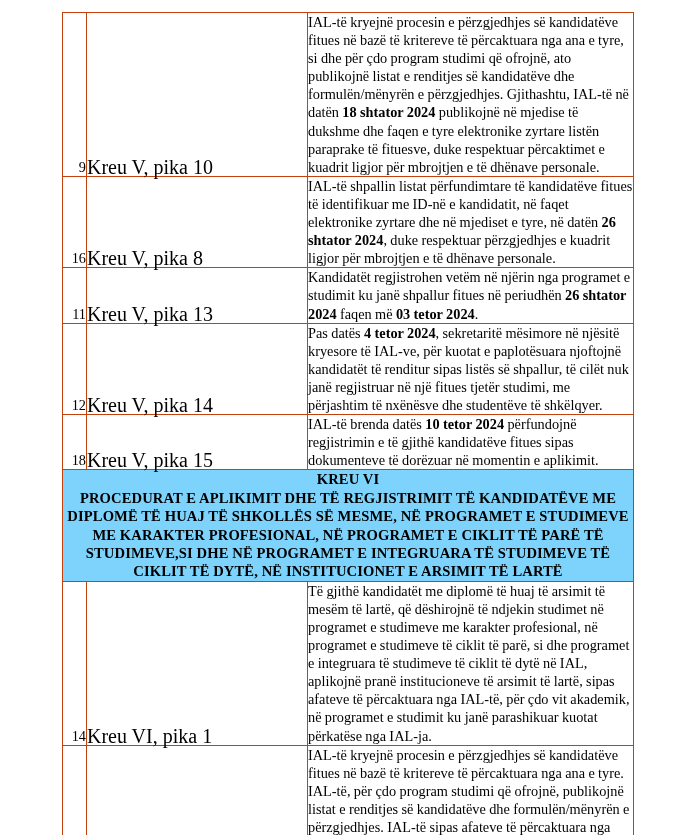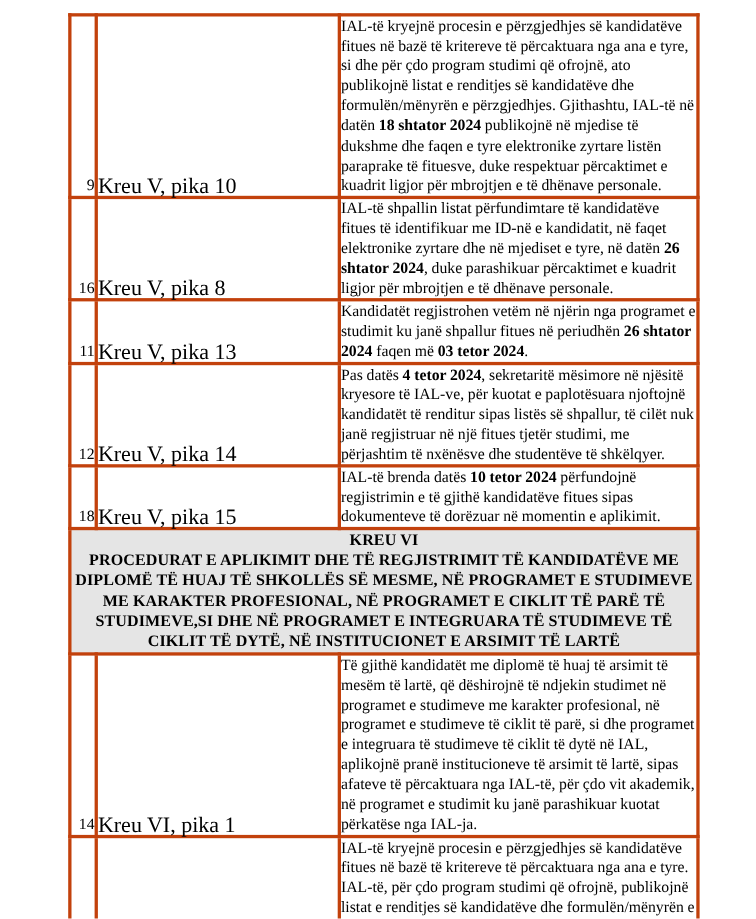--- a/index.html
+++ b/index.html
@@ -26,21 +26,21 @@
   }
 
   table.doc-table {
     width: 571px;
     border-collapse: collapse;
     table-layout: fixed;
     border: 1px solid #8a8a8a;
   }
 
   table.doc-table td {
-    border: 3px solid #c2410c;
+    border: 1px solid #c2410c;
     vertical-align: bottom;
     padding: 0;
   }
 
   col.c-num   { width: 24px;  }
   col.c-ref   { width: 221px; }
   col.c-body  { width: 326px; }
 
   td.num {
     text-align: right;
@@ -69,21 +69,21 @@
   }
 
   td.body p {
     margin: 0;
   }
 
   td.body b { font-weight: bold; }
 
   
   td.chapter {
-    background: #e5e5e5;
+    background: #7dd3fc;
     text-align: center;
     vertical-align: top;
     font-weight: bold;
     font-size: 14.6px;
     line-height: 18.4px;
     padding: 2px 6px 3px 6px;
     letter-spacing: 0.1px;
   }
   td.chapter .chapter-title {
     display: block;
@@ -107,21 +107,21 @@
           <td class="num">9</td>
           <td class="ref">Kreu V, pika 10</td>
           <td class="body">
             <p><span>IAL-të kryejnë procesin e përzgjedhjes së kandidatëve fitues në bazë të kritereve të përcaktuara nga ana e tyre, si dhe për çdo program studimi që ofrojnë, ato publikojnë listat e renditjes së kandidatëve dhe formulën/mënyrën e përzgjedhjes. Gjithashtu, IAL-të në datën </span><b>18 shtator 2024</b><span> publikojnë në mjedise të dukshme dhe faqen e tyre elektronike zyrtare listën paraprake të fituesve, duke respektuar përcaktimet e kuadrit ligjor për mbrojtjen e të dhënave personale.</span></p>
           </td>
         </tr>
         <tr>
           <td class="num">16</td>
           <td class="ref">Kreu V, pika 8</td>
           <td class="body">
-            <p><span>IAL-të shpallin listat përfundimtare të kandidatëve fitues të identifikuar me ID-në e kandidatit, në faqet elektronike zyrtare dhe në mjediset e tyre, në datën </span><b>26 shtator 2024</b><span>, duke parashikuar përcaktimet e kuadrit ligjor për mbrojtjen e të dhënave personale.</span></p>
+            <p><span>IAL-të shpallin listat përfundimtare të kandidatëve fitues të identifikuar me ID-në e kandidatit, në faqet elektronike zyrtare dhe në mjediset e tyre, në datën </span><b>26 shtator 2024</b><span>, duke respektuar përzgjedhjes e kuadrit ligjor për mbrojtjen e të dhënave personale.</span></p>
           </td>
         </tr>
         <tr>
           <td class="num">11</td>
           <td class="ref">Kreu V, pika 13</td>
           <td class="body">
             <p><span>Kandidatët regjistrohen vetëm në njërin nga programet e studimit ku janë shpallur fitues në periudhën </span><b>26 shtator 2024</b><span> faqen më </span><b>03 tetor 2024</b><span>.</span></p>
           </td>
         </tr>
         <tr>

